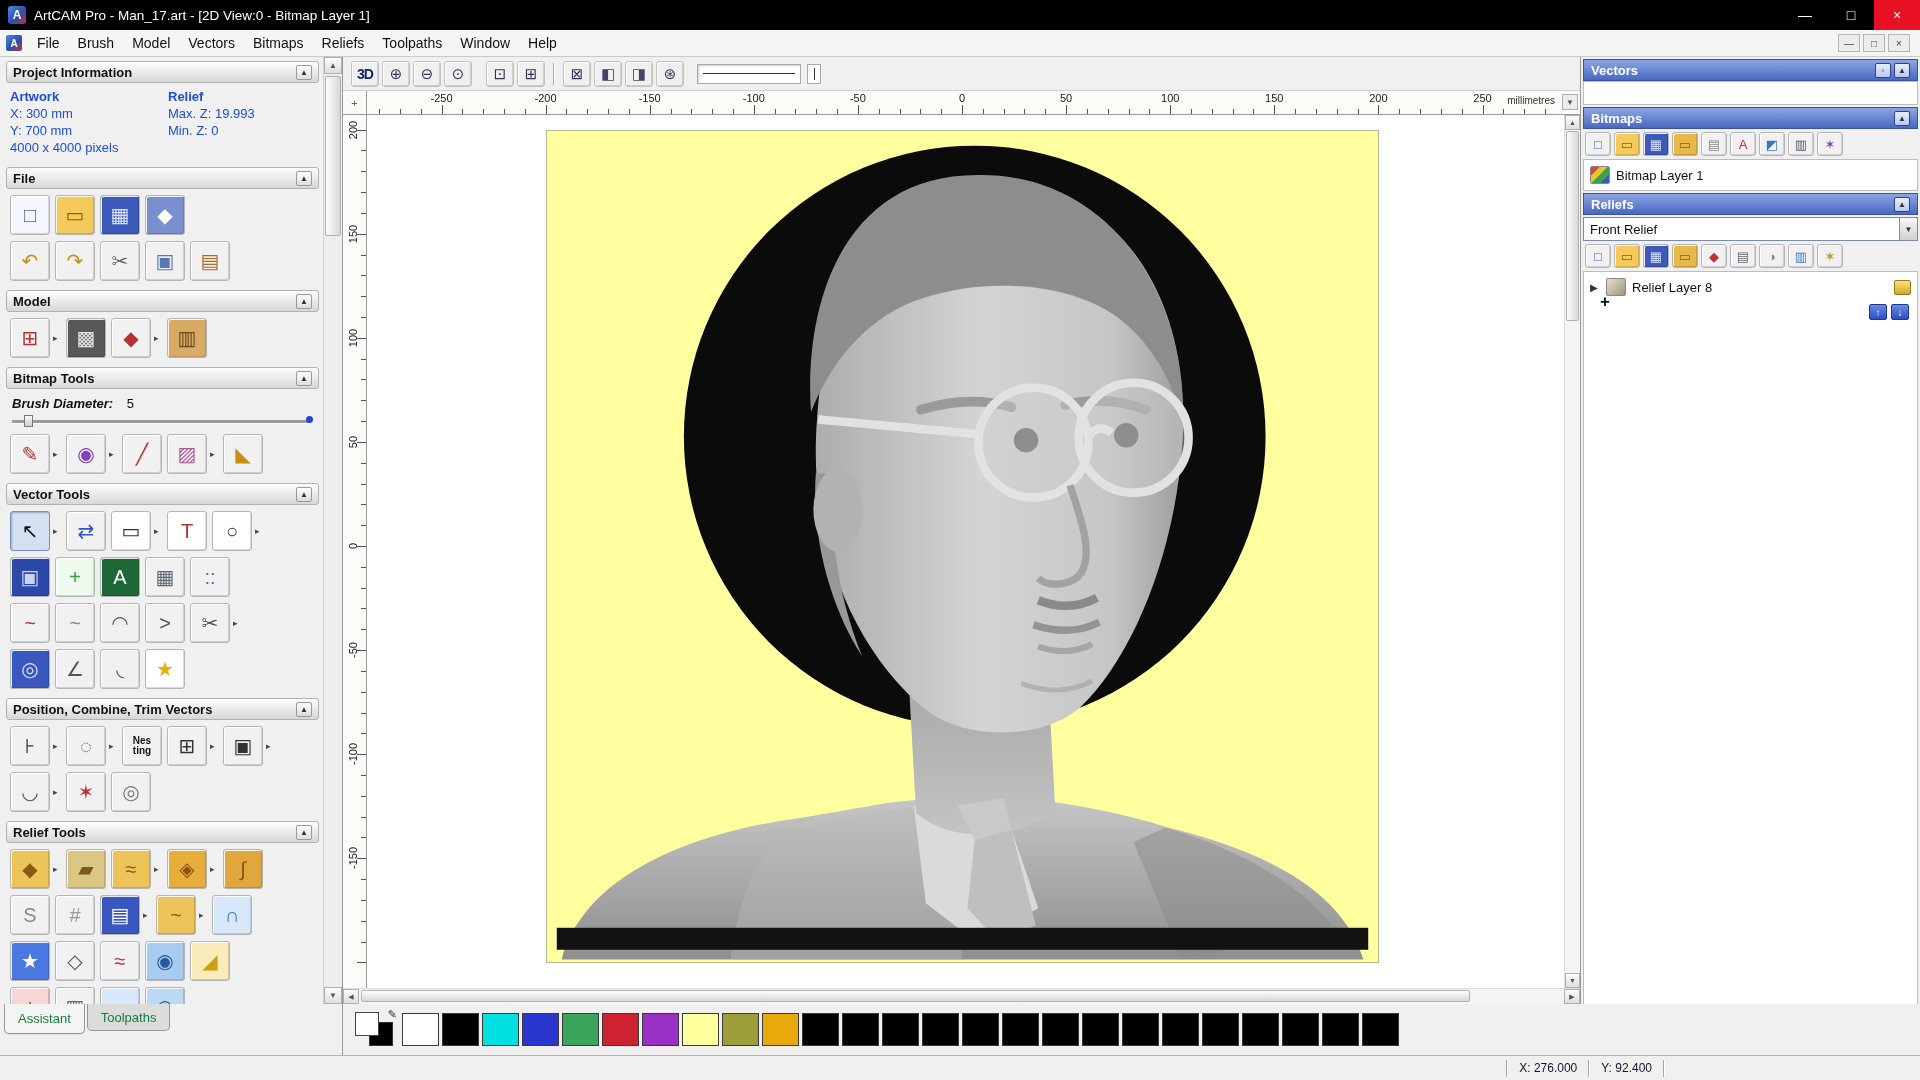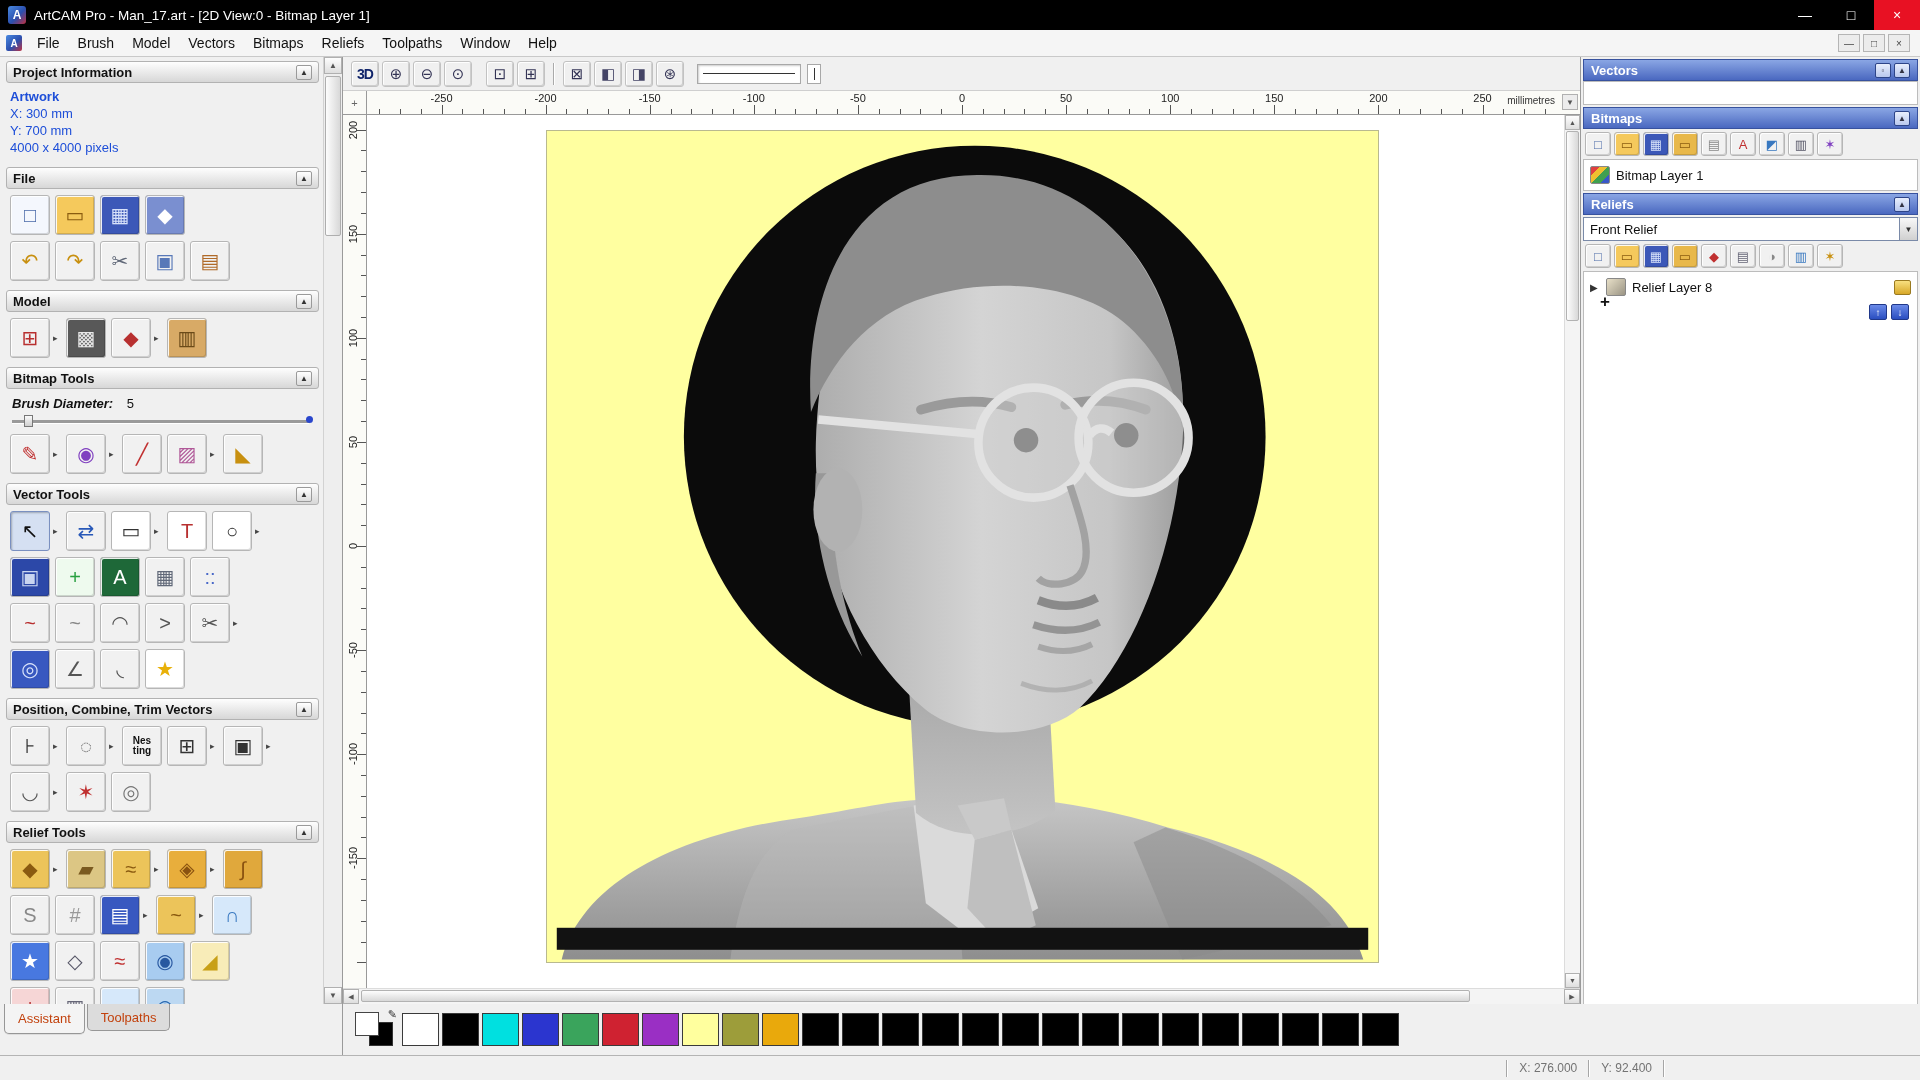--- a/index.html
+++ b/index.html
@@ -106,31 +106,31 @@
 .move-btn{width:18px;height:16px;background:linear-gradient(#6a8ae8,#2a4ec0);border:1px solid #20388a;color:#fff;font-size:10px;display:flex;align-items:center;justify-content:center;border-radius:2px}
 .rp-select{height:24px;margin:2px 2px 0 2px;background:#fff;border:1px solid #7a8aa8;display:flex;align-items:center;font-size:13px;color:#111;flex:0 0 auto}
 .rp-select .sel-text{flex:1;padding:0 6px}
 .sel-btn{width:18px;height:100%;border-left:1px solid #7a8aa8;background:linear-gradient(#f8f8f8,#d0d0d0);font-size:8px;color:#333;display:flex;align-items:center;justify-content:center}
 
 
 .bottom-band{height:51px;flex:0 0 51px;display:flex;background:#f0f0f0}
 .bb-left{width:343px;flex:0 0 343px;border-right:1px solid #9a9a9a;display:flex;align-items:flex-start;padding:0 4px;gap:2px;background:#f0f0f0}
 .bb-center{flex:1;display:flex;align-items:center;background:#f0f0f0}
 .bb-right{width:340px;flex:0 0 340px;border-left:1px solid #9a9a9a;display:flex;align-items:flex-start;padding:0 4px;gap:2px;background:#f0f0f0}
-.tab{height:27px;padding:0 13px;display:flex;align-items:center;font-size:13px;color:#c2410c;background:#dcdcdc;border:1px solid #979797;border-top:none;border-radius:0 0 5px 5px}
+.tab{height:27px;padding:0 13px;display:flex;align-items:center;font-size:13px;color:#15803d;background:#dcdcdc;border:1px solid #979797;border-top:none;border-radius:0 0 5px 5px}
 .tab.active{background:#f4f4f4;height:30px;box-shadow:0 1px 0 rgba(0,0,0,.08)}
 .palette{display:flex;align-items:center;gap:3px;padding:4px 4px 4px 10px;flex-wrap:nowrap}
 .primary-colours{position:relative;width:46px;height:40px;flex:0 0 auto}
 .pri-back{position:absolute;left:16px;top:12px;width:24px;height:24px;background:#000;border:1px solid #333}
 .pri-front{position:absolute;left:2px;top:2px;width:24px;height:24px;background:#fff;border:1px solid #444}
 .pri-pencil{position:absolute;right:2px;top:-2px;font-size:11px;color:#333}
 .swatch{width:37px;height:33px;border:1px solid #3a3a3a;flex:0 0 auto}
 
 
-.statusbar{height:25px;flex:0 0 25px;background:#f0f0f0;border-top:1px solid #b4b4b4;display:flex;align-items:center;font-size:12px;color:#737373;padding-left:8px}
+.statusbar{height:25px;flex:0 0 25px;background:#f0f0f0;border-top:1px solid #b4b4b4;display:flex;align-items:center;font-size:12px;color:#0f172a;padding-left:8px}
 .sb-fill{flex:1}
 .sb-sep{width:2px;height:17px;border-left:1px solid #a6a6a6;border-right:1px solid #fff;margin:0 3px}
 .sb-cell{padding:0 8px;white-space:nowrap}
 .sb-end{width:252px}
 
 
 .mouse-cursor{position:absolute;left:1600px;top:292px;font-size:17px;color:#111;font-weight:bold;pointer-events:none}
 </style>
 </head>
 <body>
@@ -175,20 +175,25 @@
         <div class="sec-header first">
           <span>Project Information</span>
           <span class="collapse-btn">▲</span>
         </div>
         <div class="proj-grid">
           <div class="proj-col1">
             <div class="bold">Artwork</div>
             <div>X: 300 mm</div>
             <div>Y: 700 mm</div>
             <div>4000 x 4000 pixels</div>
+          </div>
+          <div class="proj-col2">
+            <div class="bold">Relief</div>
+            <div>Max. Z: 19.993</div>
+            <div>Min. Z: 0</div>
           </div>
         </div>
 
         <div class="sec-header">
           <span>File</span>
           <span class="collapse-btn">▲</span>
         </div>
         <div class="icon-row">
             <div class="ticon" style="background: rgb(244, 247, 253); color: rgb(74, 106, 168);">□</div>
             <div class="ticon" style="background: rgb(245, 201, 92); color: rgb(138, 92, 16);">▭</div>

